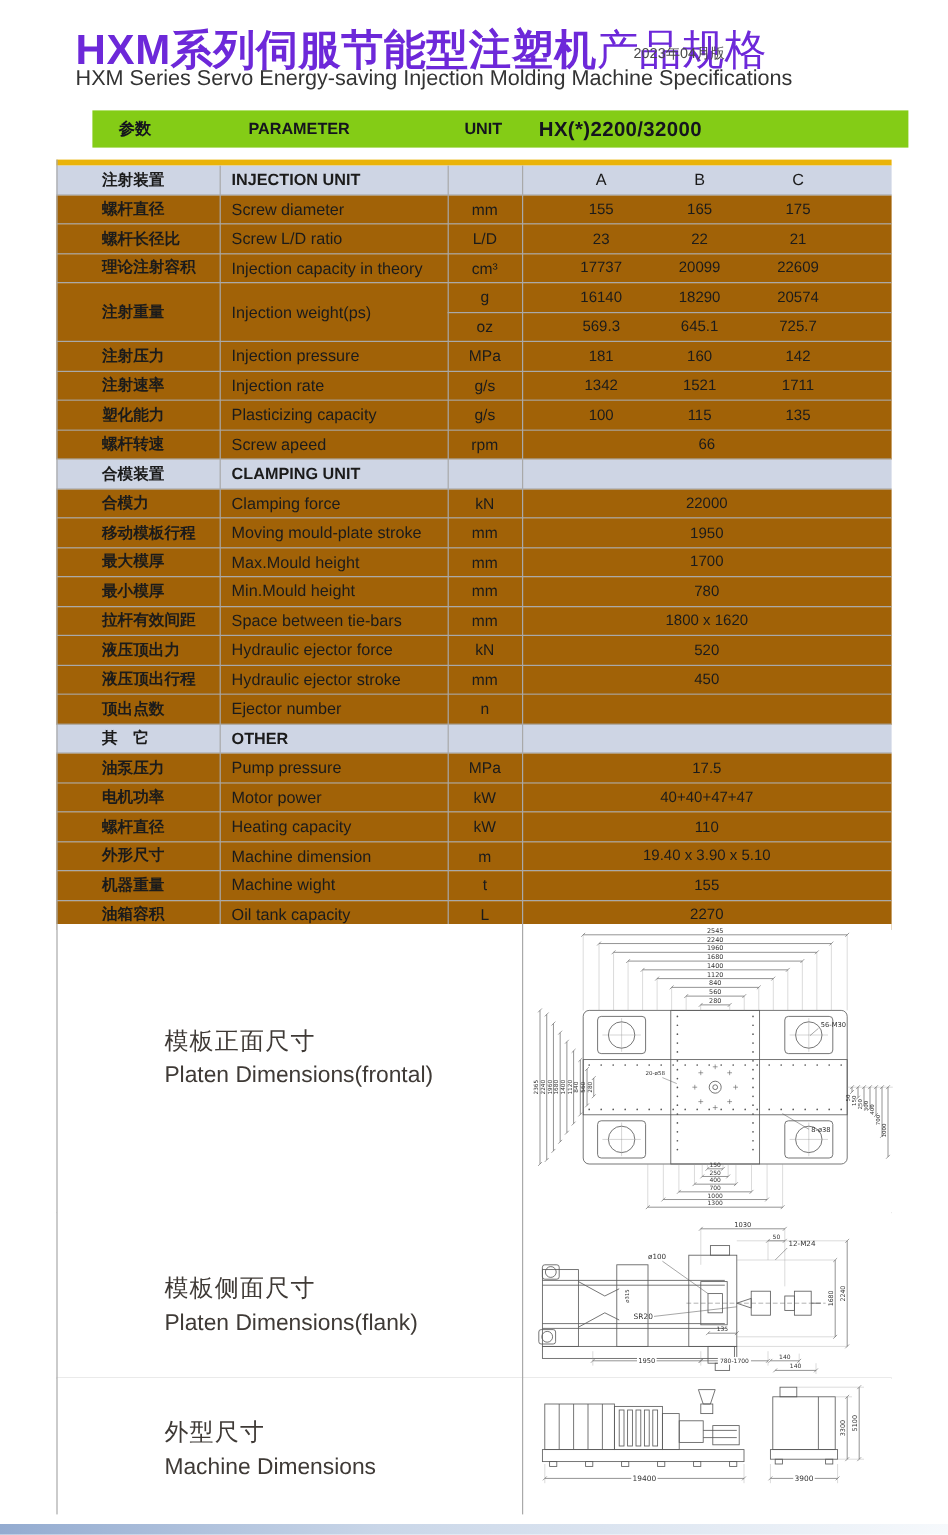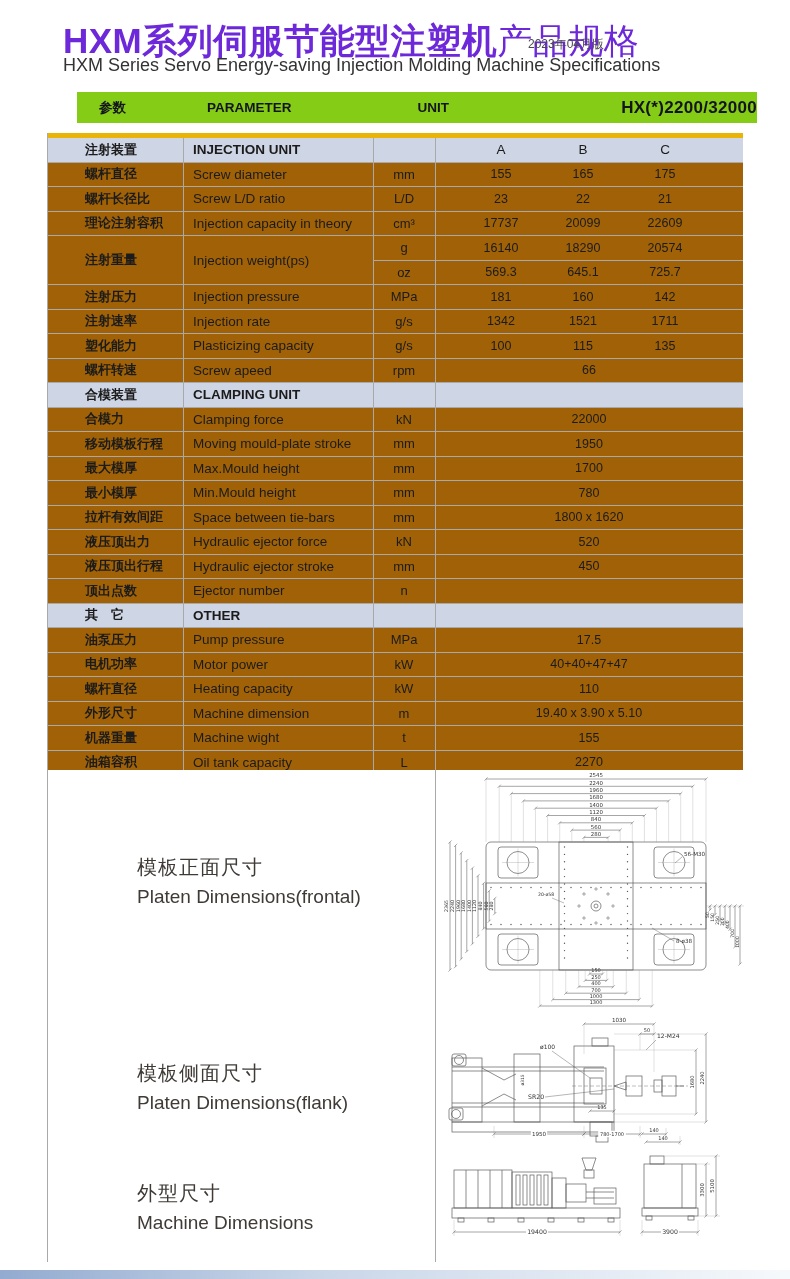--- a/index.html
+++ b/index.html
@@ -11,22 +11,22 @@
   #title-zh{left:63px;top:18px;font-size:35px;font-weight:700;color:#6d28d9;letter-spacing:.5px;white-space:nowrap}
   #title-zh .light{font-weight:400}
   #edition{left:528px;top:36px;font-size:12px;color:#4a4a4a}
   #title-en{left:63px;top:55px;font-size:18px;color:#333;white-space:nowrap}
 
   
   #band{left:77px;top:92px;width:680px;height:31px;background:#84cc16}
   #band span{position:absolute;top:0;height:31px;line-height:31px;font-weight:700;color:#14141e}
   #band .b-zh{left:22px;font-size:13.5px}
   #band .b-en{left:130px;font-size:13.5px}
-  #band .b-unit{left:310px;width:62px;text-align:right;font-size:13.5px}
-  #band .b-model{left:372px;width:308px;text-align:right;font-size:17px;letter-spacing:.3px}
+  #band .b-unit{left:310px;width:62px;text-align:left;font-size:13.5px}
+  #band .b-model{left:372px;width:308px;text-align:left;font-size:17px;letter-spacing:.3px}
 
   
   #spec-table{left:47px;top:133px;width:696px;border-top:5px solid #eab308;box-sizing:border-box}
   #spec-table *{box-sizing:border-box}
   .row{display:flex;height:24.5px;border-bottom:1px solid #a9a9a9;align-items:stretch;background:#a16207}
   .row.dual{height:49px}
   .row.section{background:#ced5e4}
   .c1{width:136px;padding-left:38px;display:flex;align-items:center;font-weight:700;font-size:13px}
   .c2{width:190px;padding-left:10px;display:flex;align-items:center;font-size:13.5px}
   .section .c2{font-weight:700}

